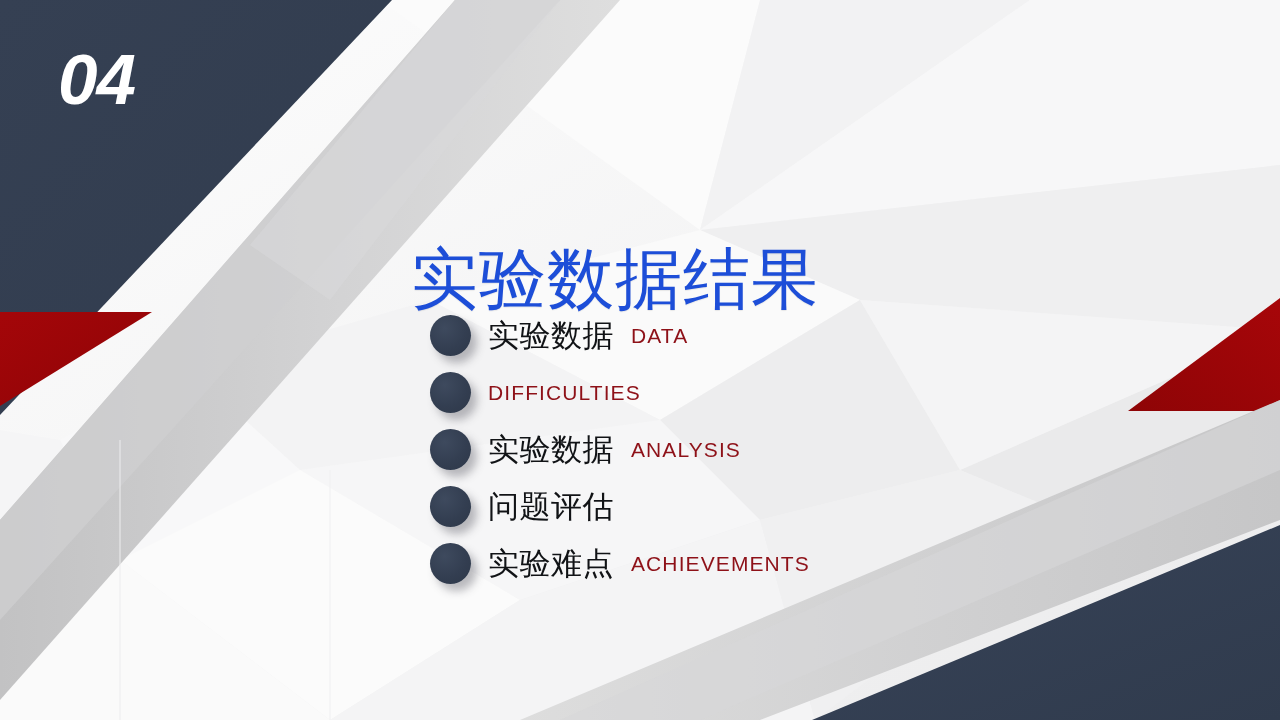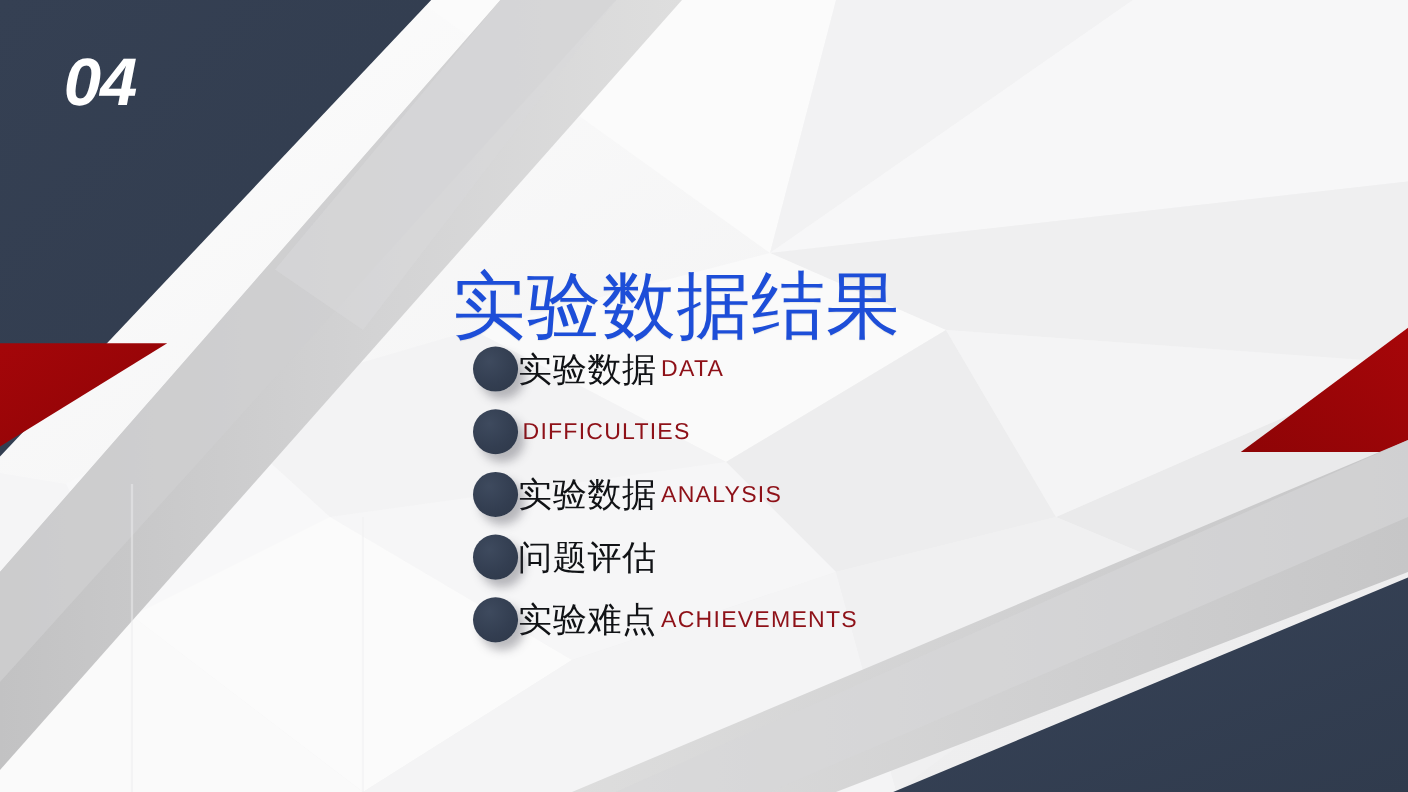--- a/index.html
+++ b/index.html
@@ -22,21 +22,21 @@
     height: 720px;
     display: block;
   }
 
   
   #section-number {
     position: absolute;
     left: 58px;
     top: 44px;
     font-family: "Liberation Sans", "DejaVu Sans", sans-serif;
-    font-size: 61px;
+    font-size: 71px;
     font-weight: 700;
     font-style: italic;
     color: #ffffff;
     letter-spacing: -1px;
     line-height: 1;
     user-select: none;
   }
 
   
   #slide-title {
@@ -68,28 +68,29 @@
   .bullet-dot {
     position: relative;
     flex: 0 0 auto;
     width: 41px;
     height: 41px;
     border-radius: 50%;
     background: radial-gradient(circle at 36% 32%, #3e4a5e 0%, #333e51 55%, #2d3748 100%);
     box-shadow: 6px 7px 9px rgba(60,60,70,0.34);
   }
   .bullet-cn {
+    margin-left: 17px;
     font-size: 31px;
     font-weight: 400;
     color: #111316;
     white-space: nowrap;
     letter-spacing: 0.5px;
   }
   .bullet-en {
-    margin-left: 4px;
+    margin-left: 17px;
     font-size: 21px;
     font-weight: 400;
     color: #8e1118;
     letter-spacing: 1.1px;
     white-space: nowrap;
   }
 </style>
 </head>
 <body>
 

